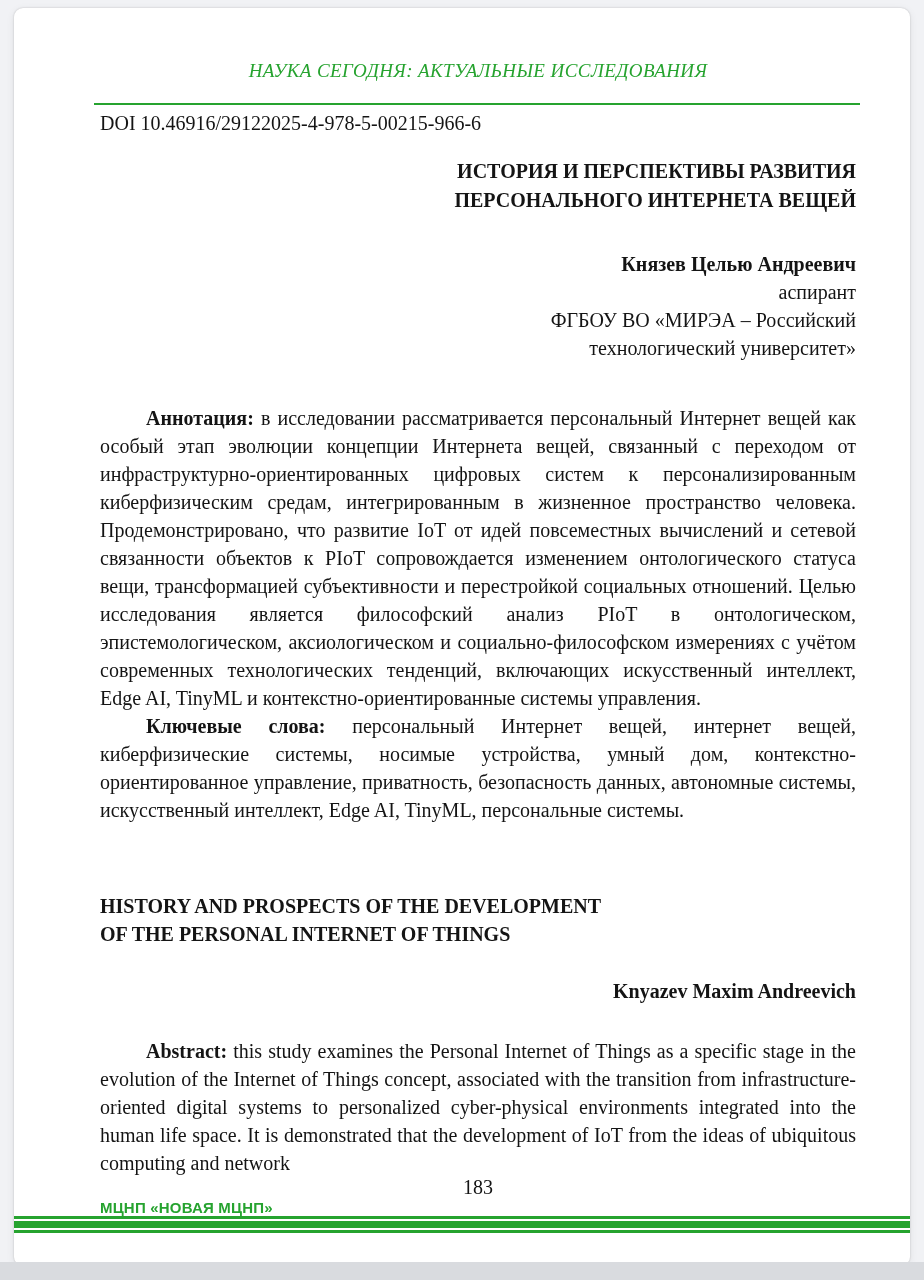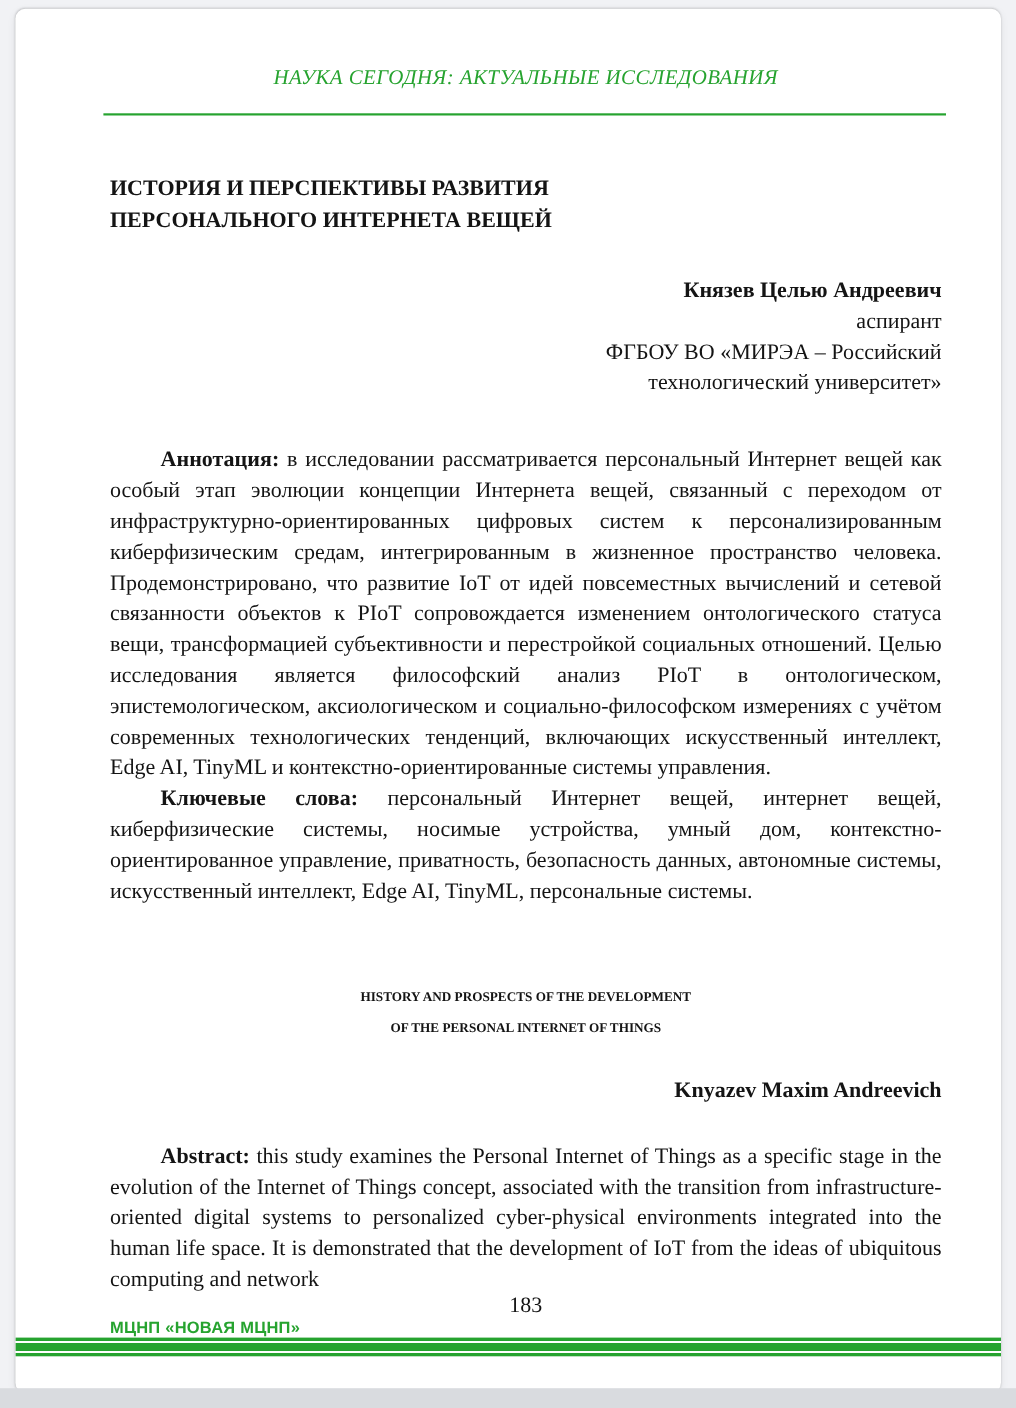--- a/index.html
+++ b/index.html
@@ -30,38 +30,38 @@
     top:52px; text-align:center; font-style:italic;
     color:var(--green); font-size:19px; letter-spacing:.4px;
   }
   .rule {
     position:absolute; left:80px; width:766px; top:95px; height:2px;
     background:var(--green);
   }
   .doi { top:104px; font-size:20px; }
 
   .title-ru {
-    top:149px; text-align:left; font-weight:bold;
+    top:149px; text-align:right; font-weight:bold;
     font-size:20px; line-height:29px;
   }
   .authors-ru {
     top:242px; text-align:right; font-size:20px; line-height:28px;
   }
   .authors-ru .name { font-weight:bold; }
 
   .para {
     text-align:justify; font-size:20px; line-height:28px;
     text-indent:46px;
   }
   .ru-body { top:396px; }
   .lead { font-weight:bold; }
 
   .title-en {
-    top:884px; text-align:center; font-weight:bold;
-    font-size:12px; line-height:28px;
+    top:884px; font-weight:bold;
+    font-size:20px; line-height:28px;
   }
   .author-en {
     top:972px; text-align:right; font-weight:bold; font-size:20px;
   }
   .abstract-block { top:1029px; }
 
   .page-num { top:1168px; text-align:center; font-size:20px; }
 
   .publisher {
     top:1191px;
@@ -83,20 +83,21 @@
 </style>
 </head>
 <body>
 
 <div class="page">
 
   <div class="abs journal-title">НАУКА СЕГОДНЯ: АКТУАЛЬНЫЕ ИССЛЕДОВАНИЯ</div>
 
   <div class="rule"></div>
 
+  <div class="abs doi">DOI 10.46916/29122025-4-978-5-00215-966-6</div>
 
   <div class="abs title-ru">
     <div>ИСТОРИЯ И ПЕРСПЕКТИВЫ РАЗВИТИЯ</div>
     <div>ПЕРСОНАЛЬНОГО ИНТЕРНЕТА ВЕЩЕЙ</div>
   </div>
 
   <div class="abs authors-ru">
     <div class="name">Князев Целью Андреевич</div>
     <div>аспирант</div>
     <div>ФГБОУ ВО «МИРЭА – Российский</div>

